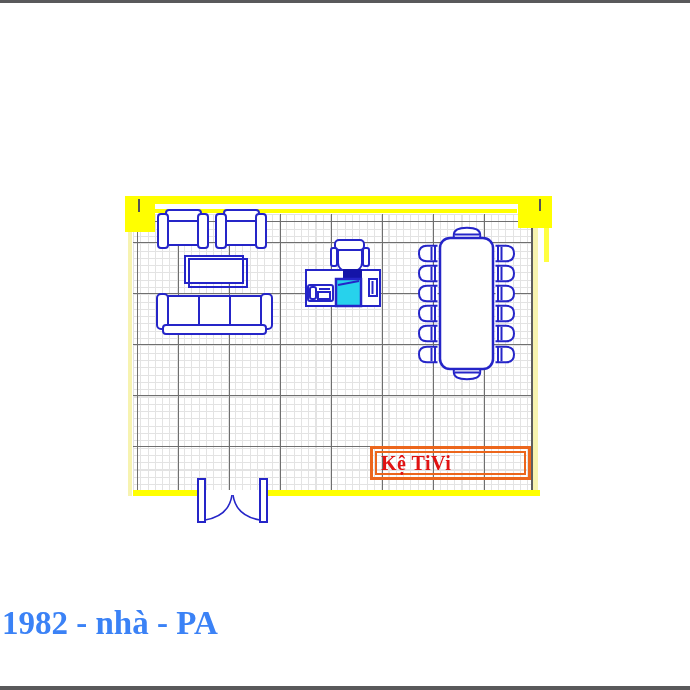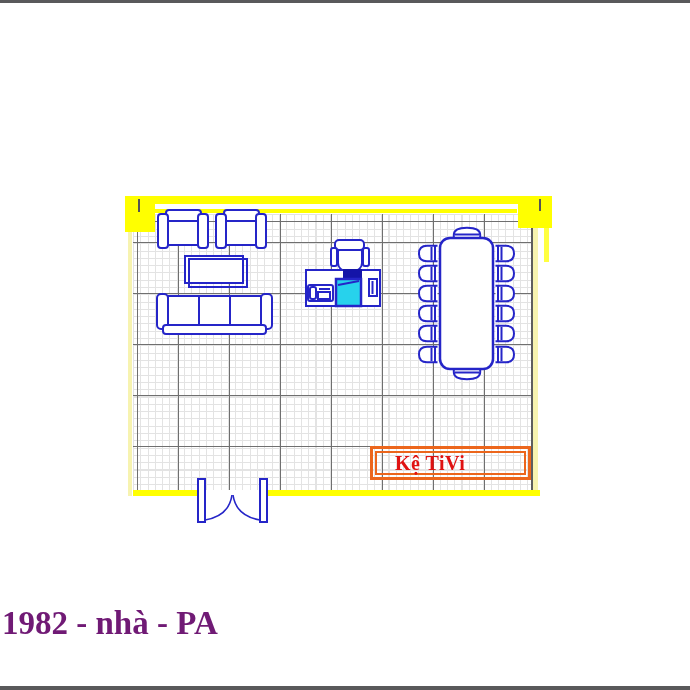--- a/index.html
+++ b/index.html
@@ -19,27 +19,27 @@
           repeating-linear-gradient(to right,#e3e3e3 0 1px,transparent 1px 7.3px),
           repeating-linear-gradient(to bottom,#e3e3e3 0 1px,transparent 1px 7.3px);
         background-position:45px 0,0 28px,0 0,0 0;}
 
   .plan-svg{position:absolute;left:0;top:0;}
 
   
   .tv-box{position:absolute;left:370px;top:446px;width:161px;height:34px;
           border:3px solid #ec661c;box-sizing:border-box;}
   .tv-box .inner{position:absolute;inset:2px;border:2px solid #ec661c;
-          display:flex;align-items:center;padding-left:18px;box-sizing:border-box;text-align:right;}
+          display:flex;align-items:center;padding-left:4px;box-sizing:border-box;text-align:right;}
   .tv-box .inner span{font-family:"Liberation Serif","DejaVu Serif",serif;
           font-weight:bold;font-size:20px;color:#e01212;letter-spacing:.5px;}
 
   .caption{position:absolute;left:2px;top:605px;
            font-family:"Liberation Serif","DejaVu Serif",serif;
-           font-weight:bold;font-size:33px;color:#701a75;white-space:nowrap;}
+           font-weight:bold;font-size:33px;color:#3b82f6;white-space:nowrap;}
 </style>
 </head>
 <body>
 
 <div class="stage">
 
   <div class="win-bar top"></div>
   <div class="win-bar bottom"></div>
 
   <div class="grid"></div>

